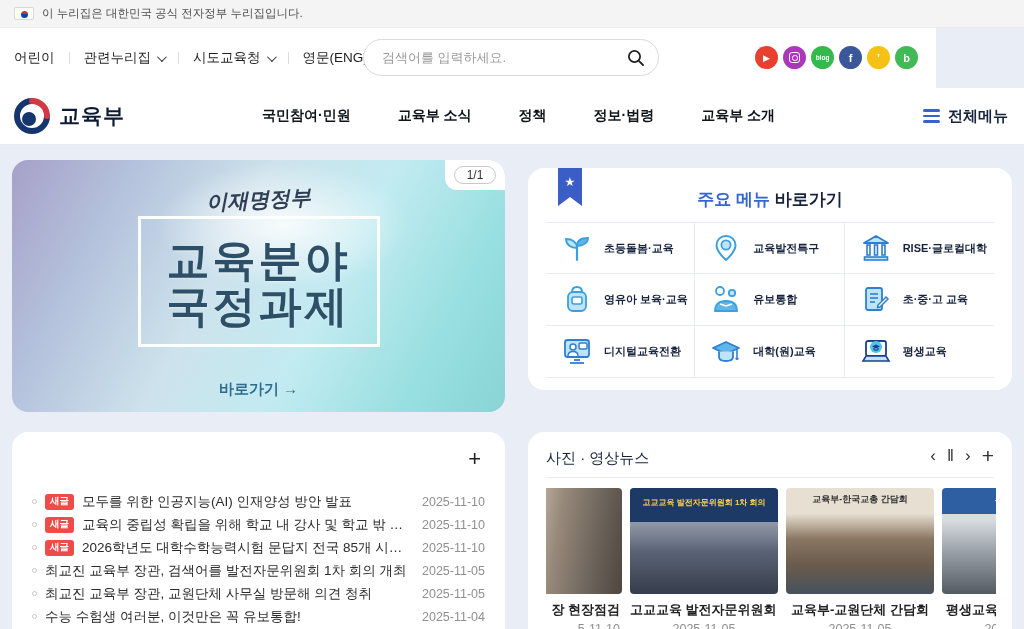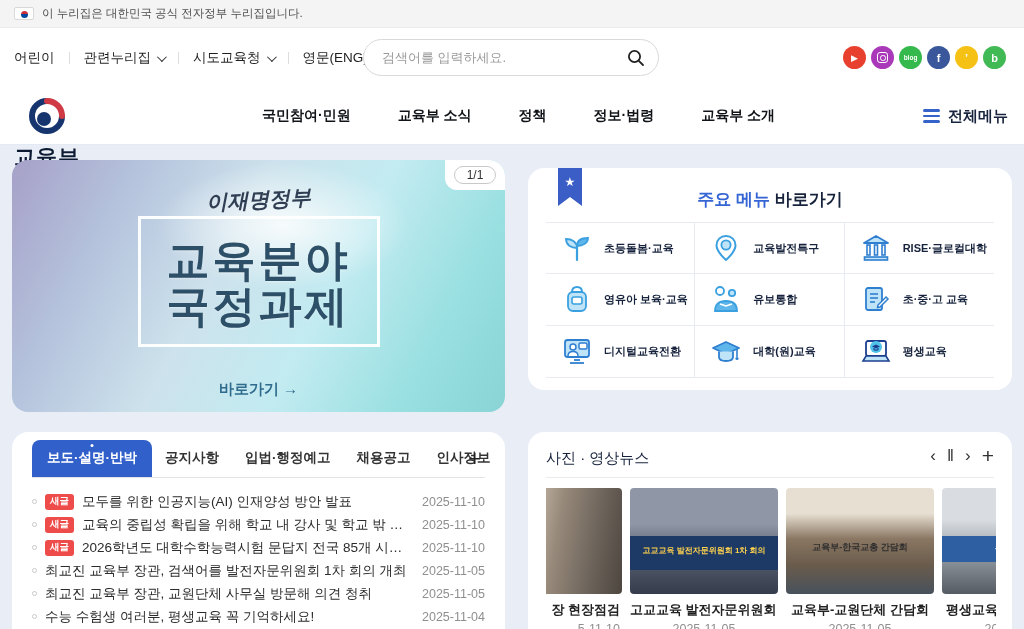--- a/index.html
+++ b/index.html
@@ -7,39 +7,39 @@
   body { font-family:"Liberation Sans","DejaVu Sans",sans-serif; }
   #stage { position:relative; width:1024px; height:629px; overflow:hidden; background:#e9eef6; margin:0 auto; }
 
   
   .govbar { position:absolute; left:0; top:0; width:1024px; height:28px; background:#f4f4f4; border-bottom:1px solid #ebebeb; display:flex; align-items:center; padding-left:14px; gap:8px; }
   .govbar-text { font-size:11.5px; color:#4d4d4d; }
   .flag { width:20px; height:13px; background:#fff; border:1px solid #d8d8d8; border-radius:2px; position:relative; }
   .flag::before { content:""; position:absolute; left:6px; top:2.5px; width:7px; height:7px; border-radius:50%; background:linear-gradient(180deg,#cd2e3a 50%,#0047a0 50%); }
 
   
-  .utilbar { position:absolute; left:0; top:28px; width:1024px; height:60px; background:#fff; }
+  .utilbar { position:absolute; left:0; top:28px; width:936px; height:60px; background:#fff; }
   .util-links { position:absolute; left:14px; top:0; height:60px; display:flex; align-items:center; }
   .util-link { font-size:13.5px; color:#1e1e1e; display:flex; align-items:center; gap:6px; cursor:pointer; }
   .util-sep { width:1px; height:12px; background:#ddd; margin:0 14px; }
   .chev { width:7px; height:7px; border-right:1.6px solid #333; border-bottom:1.6px solid #333; transform:rotate(45deg) translateY(-2px); display:inline-block; }
   .searchbox { position:absolute; left:363px; top:11px; width:296px; height:37px; border:1px solid #d9d9d9; border-radius:19px; background:#fff; display:flex; align-items:center; }
   .searchbox input { border:none; outline:none; background:transparent; flex:1; padding:0 8px 0 18px; font-size:13px; color:#333; font-family:inherit; }
   .searchbox input::placeholder { color:#9a9a9a; }
   .mag { margin-right:13px; cursor:pointer; display:flex; }
   .socials { position:absolute; right:18px; top:18px; display:flex; gap:5px; }
   .soc { width:23px; height:23px; border-radius:50%; display:flex; align-items:center; justify-content:center; color:#fff; font-weight:bold; font-size:11px; cursor:pointer; }
   .soc .tiny { font-size:6.5px; letter-spacing:0; }
   .soc .yt { font-size:9px; }
   .insta-glyph { width:11px; height:11px; border:1.7px solid #fff; border-radius:3px; position:relative; }
   .insta-glyph::before { content:""; position:absolute; left:2.4px; top:2.4px; width:3.5px; height:3.5px; border:1.4px solid #fff; border-radius:50%; }
 
   
   .header { position:absolute; left:0; top:88px; width:1024px; height:57px; background:#fff; border-bottom:1px solid #e4eaf3; }
-  .logo { position:absolute; left:14px; top:10px; display:flex; align-items:center; gap:9px; cursor:pointer;flex-direction:column; }
+  .logo { position:absolute; left:14px; top:10px; display:flex; align-items:center; gap:9px; cursor:pointer; }
   .logo-text { font-size:21px; font-weight:800; color:#0c1b33; letter-spacing:1px; }
   .gnb { position:absolute; left:262px; top:0; height:56px; display:flex; align-items:center; gap:47px; }
   .gnb-item { font-size:14px; font-weight:700; color:#101418; cursor:pointer; white-space:nowrap; }
   .allmenu { position:absolute; right:16px; top:0; height:56px; display:flex; align-items:center; gap:8px; cursor:pointer; }
   .burger { display:flex; flex-direction:column; gap:3px; }
   .burger i { width:17px; height:2.6px; background:#3563c9; border-radius:2px; }
   .allmenu-label { font-size:15px; font-weight:600; color:#18243d; }
 
   
   .banner { position:absolute; left:12px; top:160px; width:493px; height:252px; border-radius:16px; overflow:hidden; cursor:pointer;
@@ -84,21 +84,21 @@
   
   .photos { position:absolute; left:528px; top:432px; width:484px; height:240px; background:#fff; border-radius:16px; }
   .ph-title { position:absolute; left:18px; top:17px; font-size:15px; font-weight:400; color:#17233c; }
   .ph-controls { position:absolute; right:18px; top:13px; display:flex; align-items:center; gap:11px; }
   .ph-ctrl { font-size:17px; color:#333; cursor:pointer; line-height:1; }
   .ph-ctrl.plus { font-size:21px; font-weight:300; }
   .ph-divider { position:absolute; left:18px; right:18px; top:45px; height:1px; background:#ececec; }
   .ph-viewport { position:absolute; left:18px; right:16px; top:56px; bottom:0; overflow:hidden; }
   .pcard { position:absolute; top:0; width:148px; cursor:pointer; }
   .pimg { width:148px; height:106px; border-radius:4px; overflow:hidden; position:relative; }
-  .pban { position:absolute; left:0; right:0; top:0; color:#fff; font-size:8px; font-weight:700; text-align:center; padding:3px 2px; white-space:nowrap; overflow:hidden;margin-top:48px; }
+  .pban { position:absolute; left:0; right:0; top:0; color:#fff; font-size:8px; font-weight:700; text-align:center; padding:3px 2px; white-space:nowrap; overflow:hidden; }
   .pcap { margin-top:7px; font-size:13px; font-weight:600; color:#222; text-align:center; white-space:nowrap; overflow:hidden; }
   .pdate { margin-top:3px; font-size:12.5px; color:#8f8f8f; text-align:center; }
   .pcard.clip-left .pcap, .pcard.clip-left .pdate { text-align:right; padding-right:2px; }
   .pcard.clip-right .pcap { text-align:left; padding-left:4px; }
   
   .pimg.p1 { background:linear-gradient(100deg,#c5b6a2 0%,#d9cdbc 28%,#97897a 55%,#6e655c 78%,#4d463f 100%); }
   .pimg.p1::after { content:""; position:absolute; left:18%; top:8%; width:14px; height:30px; background:#1e3a6e; border-radius:2px; }
   .pimg.p2 { background:linear-gradient(180deg,#8f97a6 34%,#5a6375 60%,#353c4b 100%); }
   .pimg.p2 .pban { background:#1d3a66; color:#ffd34d; padding-top:9px; height:34px; }
   .pimg.p3 { background:linear-gradient(180deg,#e7e0d2 24%,#8a7763 48%,#6b5c4c 72%,#47515c 100%); }
@@ -292,27 +292,20 @@
             <circle cx="15" cy="11" r="6" fill="#4fc3e8"></circle>
             <path d="M11 10.5 L15 8.5 L19 10.5 L15 12.5 Z" fill="#1d3f8f"></path>
             <path d="M13 12 V13.5 C13 14.3 17 14.3 17 13.5 V12" fill="none" stroke="#1d3f8f" stroke-width="1.2"></path>
           </svg>
         <span class="qlabel">평생교육</span>
       </div>
     </div>
   </div>
 
   <div class="news">
-    <div class="tabs">
-      <span class="tab active">보도·설명·반박</span>
-      <span class="tab">공지사항</span>
-      <span class="tab">입법·행정예고</span>
-      <span class="tab">채용공고</span>
-      <span class="tab">인사정보</span>
-    </div>
     <span class="news-plus">+</span>
     <div class="nlist">
       <div class="nrow">
         <span class="ndot"></span>
         <span class="nbadge">새글</span>
         <span class="ntitle">모두를 위한 인공지능(AI) 인재양성 방안 발표</span>
         <span class="ndate">2025-11-10</span>
       </div>
       <div class="nrow">
         <span class="ndot"></span>
@@ -331,21 +324,21 @@
         <span class="ntitle">최교진 교육부 장관, 검색어를 발전자문위원회 1차 회의 개최</span>
         <span class="ndate">2025-11-05</span>
       </div>
       <div class="nrow">
         <span class="ndot"></span>
         <span class="ntitle">최교진 교육부 장관, 교원단체 사무실 방문해 의견 청취</span>
         <span class="ndate">2025-11-05</span>
       </div>
       <div class="nrow">
         <span class="ndot"></span>
-        <span class="ntitle">수능 수험생 여러분, 평생교육 꼭 기억하세요!</span>
+        <span class="ntitle">수능 수험생 여러분, 이것만은 꼭 유보통합!</span>
         <span class="ndate">2025-11-04</span>
       </div>
     </div>
   </div>
 
   <div class="photos">
     <div class="ph-title">사진 · 영상뉴스</div>
     <div class="ph-controls">
       <span class="ph-ctrl">‹</span>
       <span class="ph-ctrl">‖</span>

